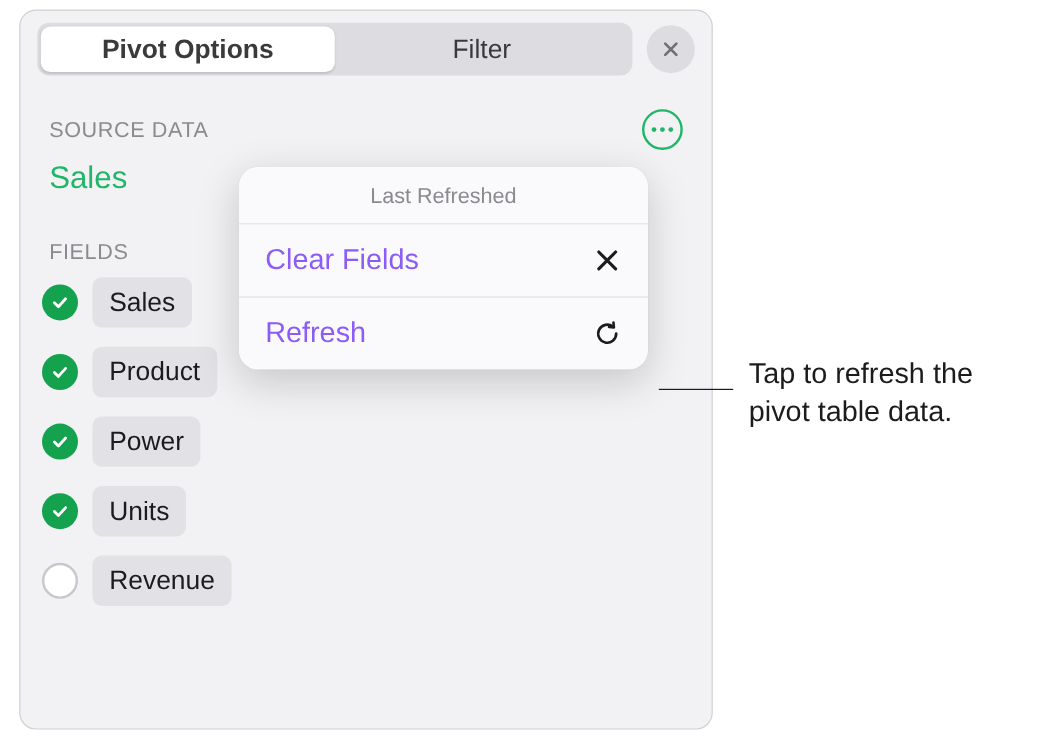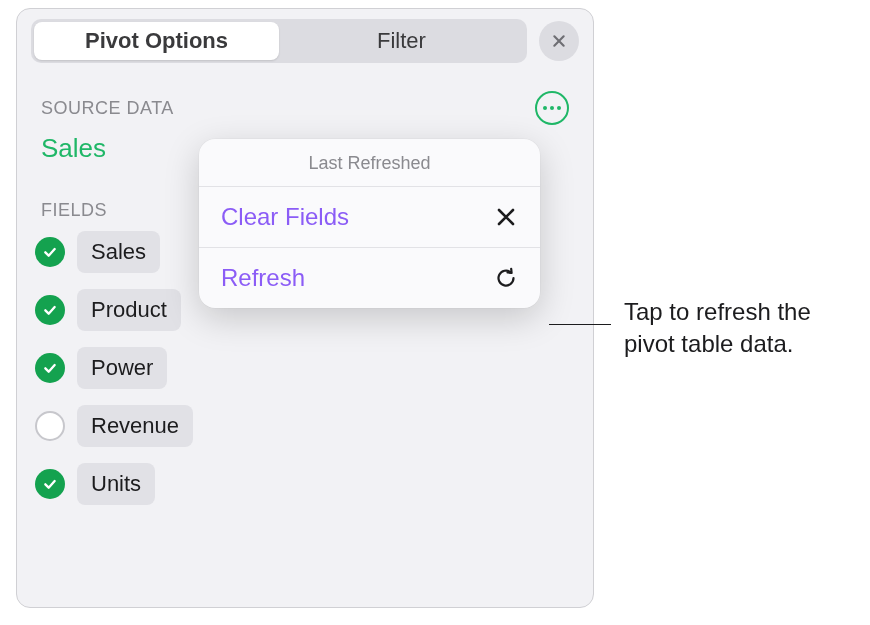--- a/index.html
+++ b/index.html
@@ -231,30 +231,30 @@
     </div>
     <div class="field-row">
       <div class="check on">
         <svg viewBox="0 0 24 24" fill="none" stroke="#fff" stroke-width="3.5" stroke-linecap="round" stroke-linejoin="round">
             <path d="M5 12.5 L10 17.5 L19 7.5"></path>
           </svg>
       </div>
       <div class="chip">Power</div>
     </div>
     <div class="field-row">
+      <div class="check on">
+        <svg viewBox="0 0 24 24" fill="none" stroke="#fff" stroke-width="3.5" stroke-linecap="round" stroke-linejoin="round">
+            <path d="M5 12.5 L10 17.5 L19 7.5"></path>
+          </svg>
+      </div>
+      <div class="chip">Units</div>
+    </div>
+    <div class="field-row">
       <div class="check off"></div>
       <div class="chip">Revenue</div>
-    </div>
-    <div class="field-row">
-      <div class="check on">
-        <svg viewBox="0 0 24 24" fill="none" stroke="#fff" stroke-width="3.5" stroke-linecap="round" stroke-linejoin="round">
-            <path d="M5 12.5 L10 17.5 L19 7.5"></path>
-          </svg>
-      </div>
-      <div class="chip">Units</div>
     </div>
   </div>
 
   <div class="popover">
     <div class="popover-head">
       <div class="t1">Last Refreshed</div>
     </div>
     <div class="popover-item">
       <span>Clear Fields</span>
       <svg class="icon" viewBox="0 0 24 24" fill="none" stroke="#1c1c1e" stroke-width="2.6" stroke-linecap="round">

